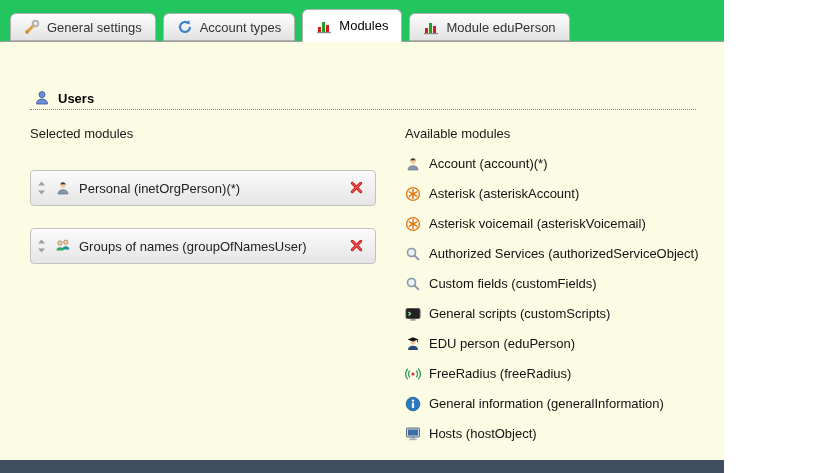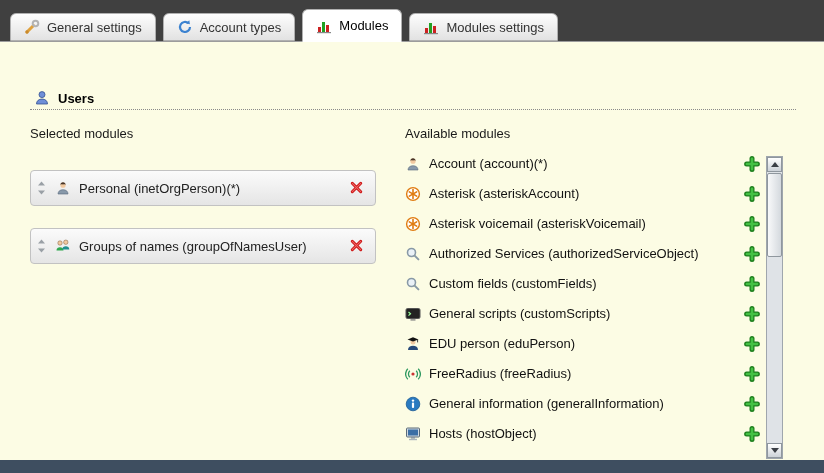--- a/index.html
+++ b/index.html
@@ -1,19 +1,19 @@
 <!DOCTYPE html>
 <html><head>
 <meta charset="utf-8">
 <style>
   * { box-sizing: border-box; }
   html,body { margin:0; padding:0; background:#ffffff; }
   .screen {
-    position:relative; width:824px; height:473px; overflow:hidden;
-    background:#404040; font-family:"Liberation Sans", sans-serif;padding-left:47px;
+    position:relative; width:724px; height:473px; overflow:hidden;
+    background:#22c55e; font-family:"Liberation Sans", sans-serif;padding-left:47px;
   }
 
   
   .tabbar {
     position:absolute; top:9px; left:10px; height:32px;
     display:flex; align-items:flex-end; gap:7px; z-index:5;
   }
   .tab {
     display:flex; align-items:center; gap:7px; height:28px; padding:0 13px;
     background:linear-gradient(#fdfdfd,#e2e2e2);
@@ -122,21 +122,21 @@
       </div>
       <div class="tab">
         <span class="icon">
           <svg width="16" height="16" viewBox="0 0 16 16">
             <rect x="2" y="9" width="3" height="5" fill="#cc2222"></rect>
             <rect x="6" y="4" width="3" height="10" fill="#22a022"></rect>
             <rect x="10" y="7" width="3" height="7" fill="#cc2222"></rect>
             <rect x="1" y="14" width="14" height="1.2" fill="#888"></rect>
           </svg>
         </span>
-        <span class="tab-label">Modules settings</span>
+        <span class="tab-label">Module eduPerson</span>
       </div>
     </div>
 
   <div class="content" id="content" style="background: rgb(252, 252, 228);">
 
     <div class="users-heading">
       <span class="icon">
           <svg width="16" height="16" viewBox="0 0 16 16">
             <circle cx="8" cy="4.6" r="3" fill="#6f8fd8" stroke="#33508f" stroke-width="0.8"></circle>
             <path d="M2.5 14c0-3.2 2.4-5 5.5-5s5.5 1.8 5.5 5z" fill="#6f8fd8" stroke="#33508f" stroke-width="0.8"></path>

